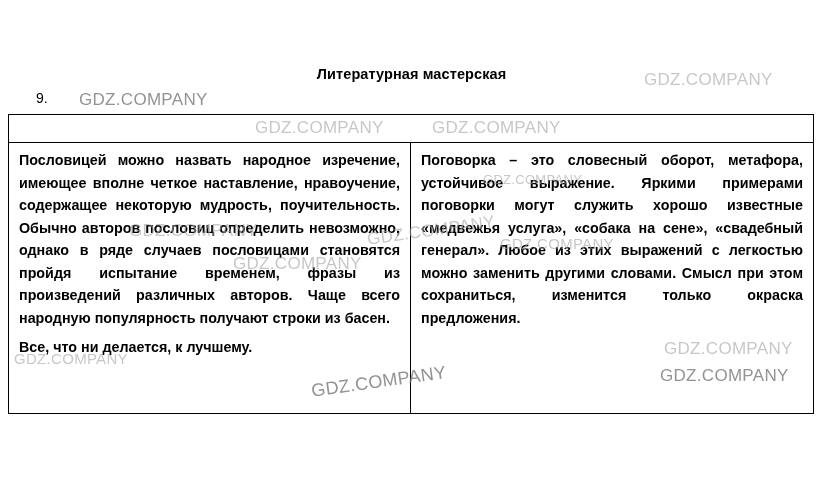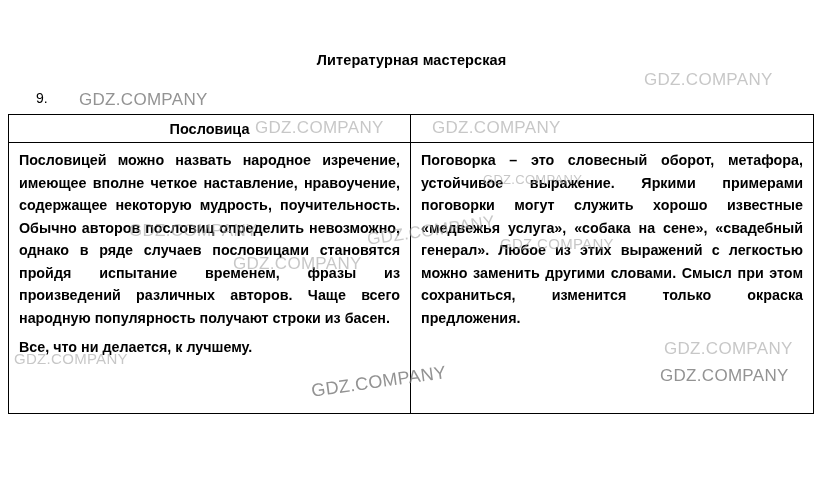--- a/index.html
+++ b/index.html
@@ -16,21 +16,21 @@
     overflow: hidden;
   }
 
   .page {
     position: absolute;
     inset: 0;
   }
 
   .doc-title {
     position: absolute;
-    top: 52px;
+    top: 66px;
     left: 0;
     width: 823px;
     text-align: center;
     font-size: 14.5px;
     font-weight: bold;
     letter-spacing: 0.1px;
   }
 
   .item-number {
     position: absolute;
@@ -107,23 +107,20 @@
 <body>
 
 <div class="page">
 
   <div class="doc-title">Литературная мастерская</div>
 
   <div class="item-number">9.</div>
 
   <div class="table">
     <div class="table-head">
-      <div class="col-left">
-        <div class="head-cell">Пословица</div>
-      </div>
     </div>
     <div class="table-body">
       <div class="col-left">
         <div class="cell-text">Пословицей можно назвать народное изречение, имеющее вполне четкое наставление, нравоучение, содержащее некоторую мудрость, поучительность. Обычно авторов пословиц определить невозможно, однако в ряде случаев пословицами становятся пройдя испытание временем, фразы из произведений различных авторов. Чаще всего народную популярность получают строки из басен.</div>
         <div class="cell-text lastline">Все, что ни делается, к лучшему.</div>
       </div>
       <div class="col-right">
         <div class="cell-text">Поговорка – это словесный оборот, метафора, устойчивое выражение. Яркими примерами поговорки могут служить хорошо известные «медвежья услуга», «собака на сене», «свадебный генерал». Любое из этих выражений с легкостью можно заменить другими словами. Смысл при этом сохраниться, изменится только окраска предложения.</div>
       </div>
     </div>

